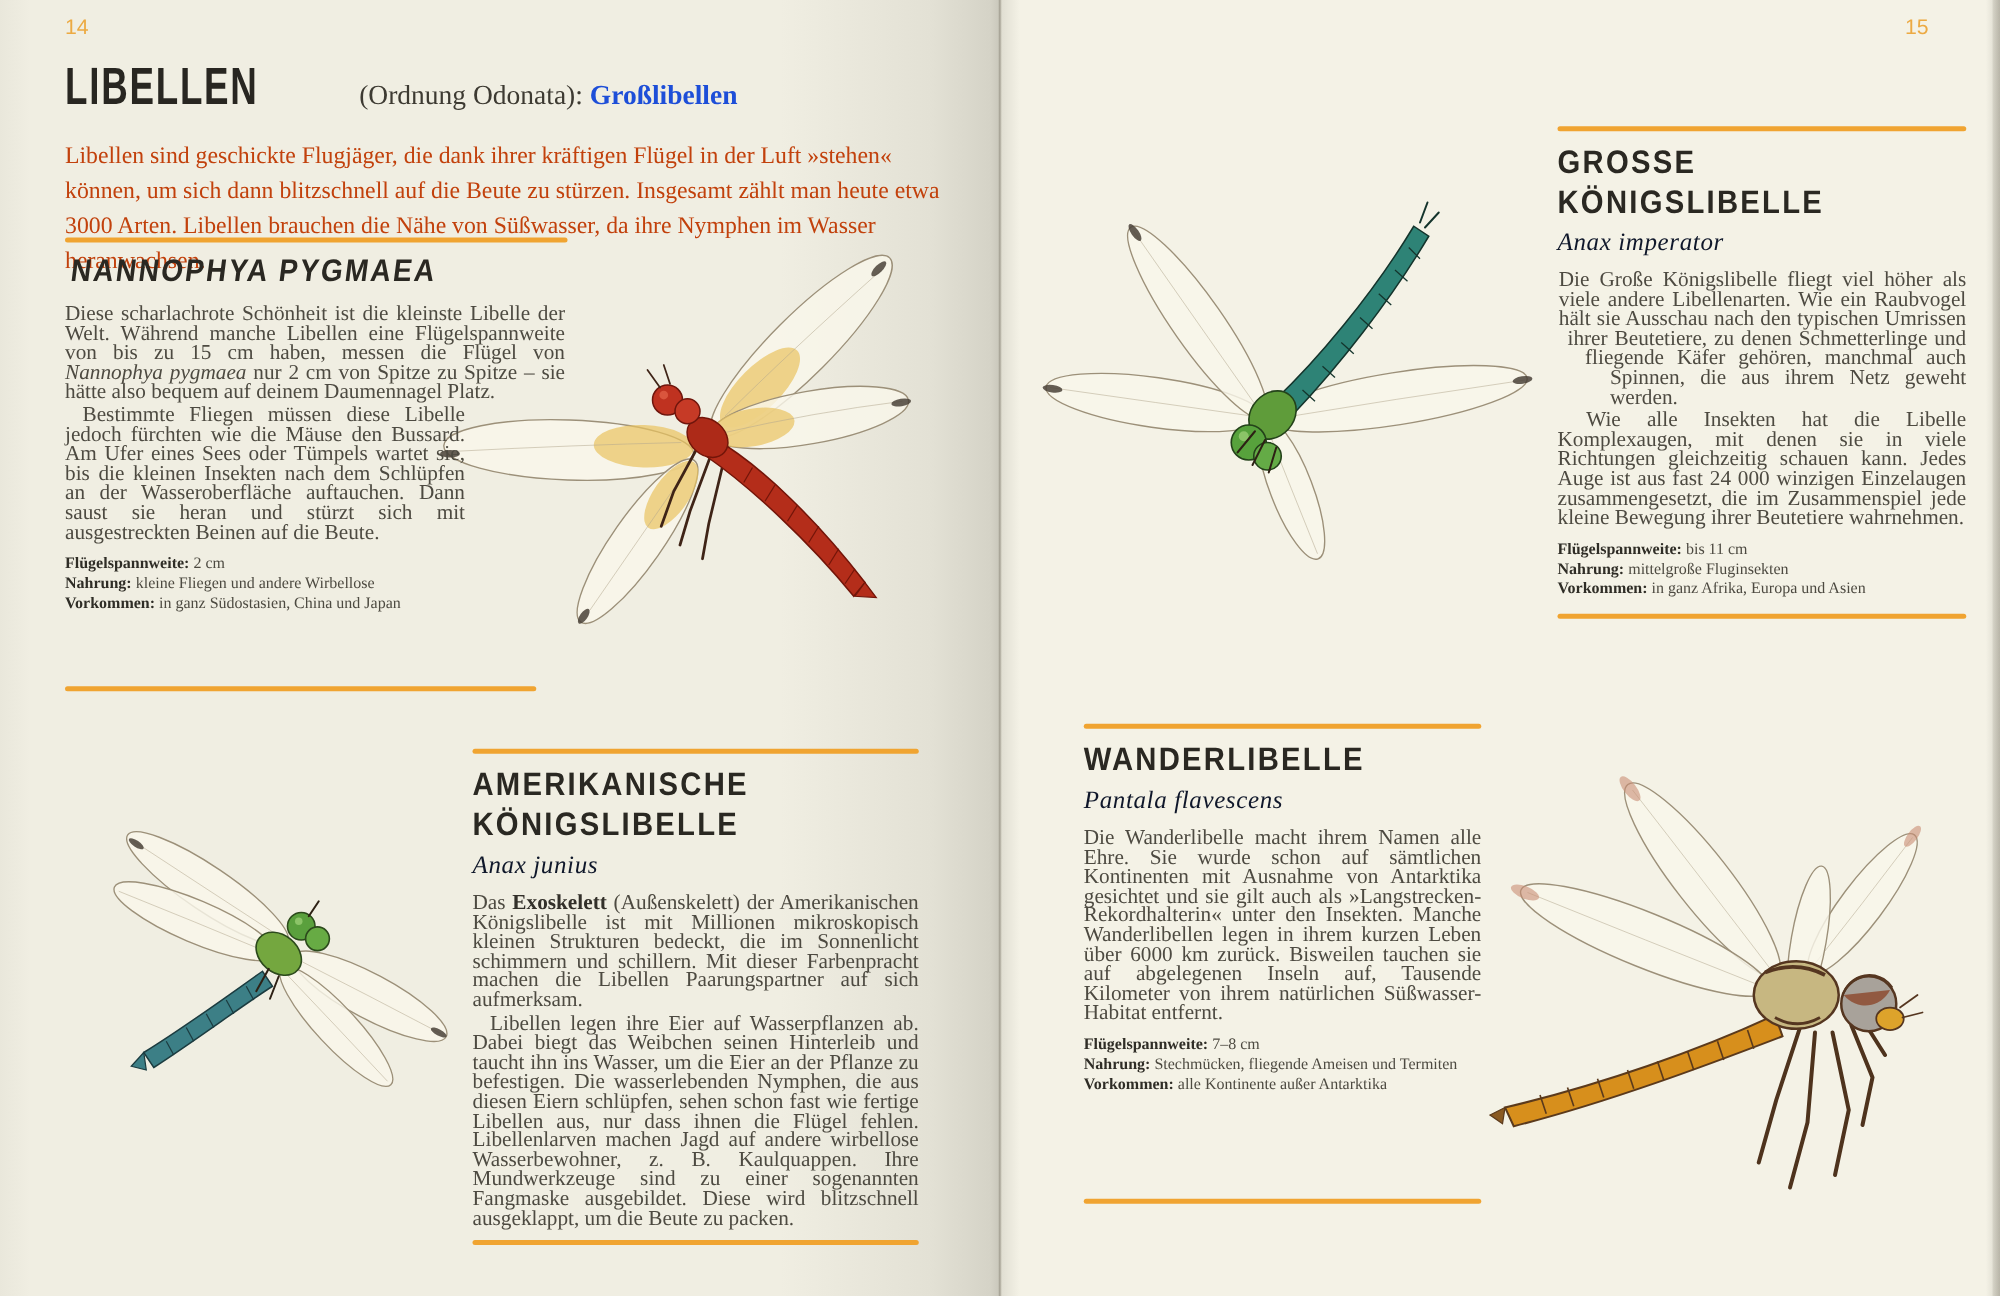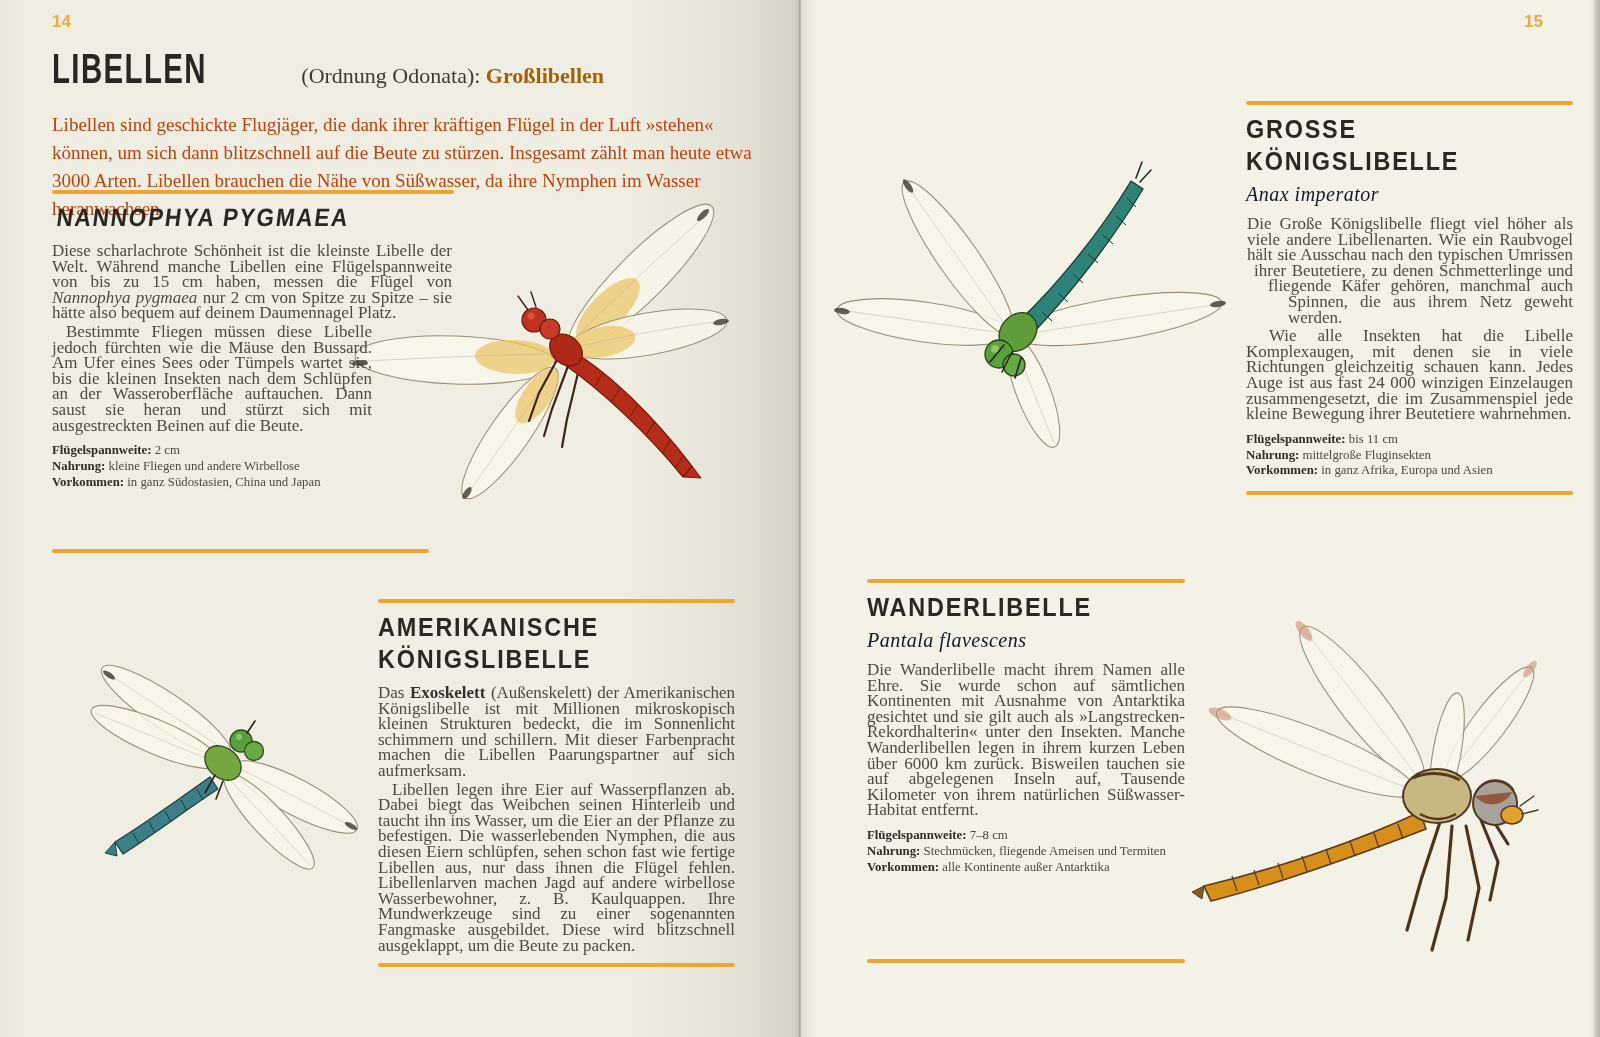--- a/index.html
+++ b/index.html
@@ -9,34 +9,34 @@
   .page{position:absolute;top:0;height:1037px;}
   .page-left{left:0;width:800px;
     background:linear-gradient(to right,#e9e7db 0%,#f0eee2 3%,#f0eee2 78%,#e3e1d5 93%,#d5d3c7 99%,#c9c7bb 100%);}
   .page-right{left:800px;width:800px;
     background:linear-gradient(to right,#dfddd1 0%,#f4f2e6 2%,#f4f2e6 98.6%,#e4e2d6 99.3%,#d4d2c6 100%);}
   .gutter{position:absolute;left:799px;top:0;width:2px;height:1037px;background:rgba(110,104,88,.35);}
   .edge-right{position:absolute;left:1594px;top:0;width:6px;height:1037px;
     background:linear-gradient(to right,rgba(120,114,98,.12),rgba(120,114,98,.30));}
 
   .abs{position:absolute;}
-  .pagenum{font-family:"Liberation Sans",sans-serif;font-weight:bold;font-size:17px;color:#ecaa43;}
+  .pagenum{font-family:"Liberation Sans",sans-serif;font-weight:normal;font-size:17px;color:#ecaa43;}
 
   
   .slab-line{font-family:"Liberation Sans",sans-serif;font-weight:bold;color:#2a2822;
              white-space:nowrap;letter-spacing:2px;transform:scaleX(.9);transform-origin:left bottom;}
   .chapter-title{font-size:42px;line-height:42px;letter-spacing:2px;transform:scaleX(.7);
                  transform-origin:left bottom;font-family:"Liberation Sans",sans-serif;
                  font-weight:bold;color:#282621;white-space:nowrap;}
   .nan-slab{font-size:25px;line-height:28px;transform:scaleX(.9) skewX(-8deg);}
   .sec-slab{font-size:26px;line-height:32px;}
 
-  .chapter-header{display:flex;align-items:baseline;gap:28px;}
+  .chapter-header{display:flex;align-items:baseline;gap:14px;}
   .chapter-sub{font-size:22px;color:#3d3a32;white-space:nowrap;}
-  .chapter-sub b{font-weight:bold;color:#a16207;}
+  .chapter-sub b{font-weight:bold;color:#1d4ed8;}
 
   .intro{font-size:19px;line-height:28px;color:#c2410c;width:700px;}
 
   .rule{height:4px;background:#f0a431;border-radius:2px;}
 
   .latin{font-family:"Liberation Serif",serif;font-style:italic;font-size:20px;
          color:#0f172a;letter-spacing:.5px;margin:6px 0 0 0;}
 
   .bp{font-size:17px;line-height:15.6px;margin:0;color:#4d4a41;
       hyphens:auto;-webkit-hyphens:auto;}
@@ -137,20 +137,21 @@
         <path d="M188,122 L178,108"></path>
           <path d="M196,119 L191,104"></path>
       </g>
     </g>
   </svg>
 
   <div class="col" style="left:378px;top:599px;width:357px;z-index:2;">
     <div class="rule"></div>
     <div class="slab-line sec-slab">AMERIKANISCHE</div>
     <div class="slab-line sec-slab">KÖNIGSLIBELLE</div>
+    <div class="latin">Anax junius</div>
     <div class="body-wrap">
       <p class="bp just"><span>Das </span><b>Exoskelett</b><span> (Außenskelett) der Amerikanischen Königslibelle ist mit Millionen mikroskopisch kleinen Strukturen bedeckt, die im Sonnenlicht schimmern und schillern. Mit dieser Farbenpracht machen die Libellen Paarungspartner auf sich aufmerksam.</span></p>
       <p class="bp just ind" style="margin-top:3px;">Libellen legen ihre Eier auf Wasserpflanzen ab. Dabei biegt das Weibchen seinen Hinterleib und taucht ihn ins Wasser, um die Eier an der Pflanze zu befestigen. Die wasserlebenden Nymphen, die aus diesen Eiern schlüpfen, sehen schon fast wie fertige Libellen aus, nur dass ihnen die Flügel fehlen. Libellenlarven machen Jagd auf andere wirbellose Wasserbewohner, z. B. Kaulquappen. Ihre Mundwerkzeuge sind zu einer sogenannten Fangmaske ausgebildet. Diese wird blitzschnell ausgeklappt, um die Beute zu packen.</p>
     </div>
     <div class="rule" style="margin-top:10px;"></div>
   </div>
 
   <svg class="illus" style="left:65px;top:615px;z-index:1;" width="300" height="270" viewBox="0 0 300 270">
     <g>
       <ellipse class="wing" cx="101" cy="96" rx="77" ry="18" transform="rotate(34 101 96)"></ellipse>

